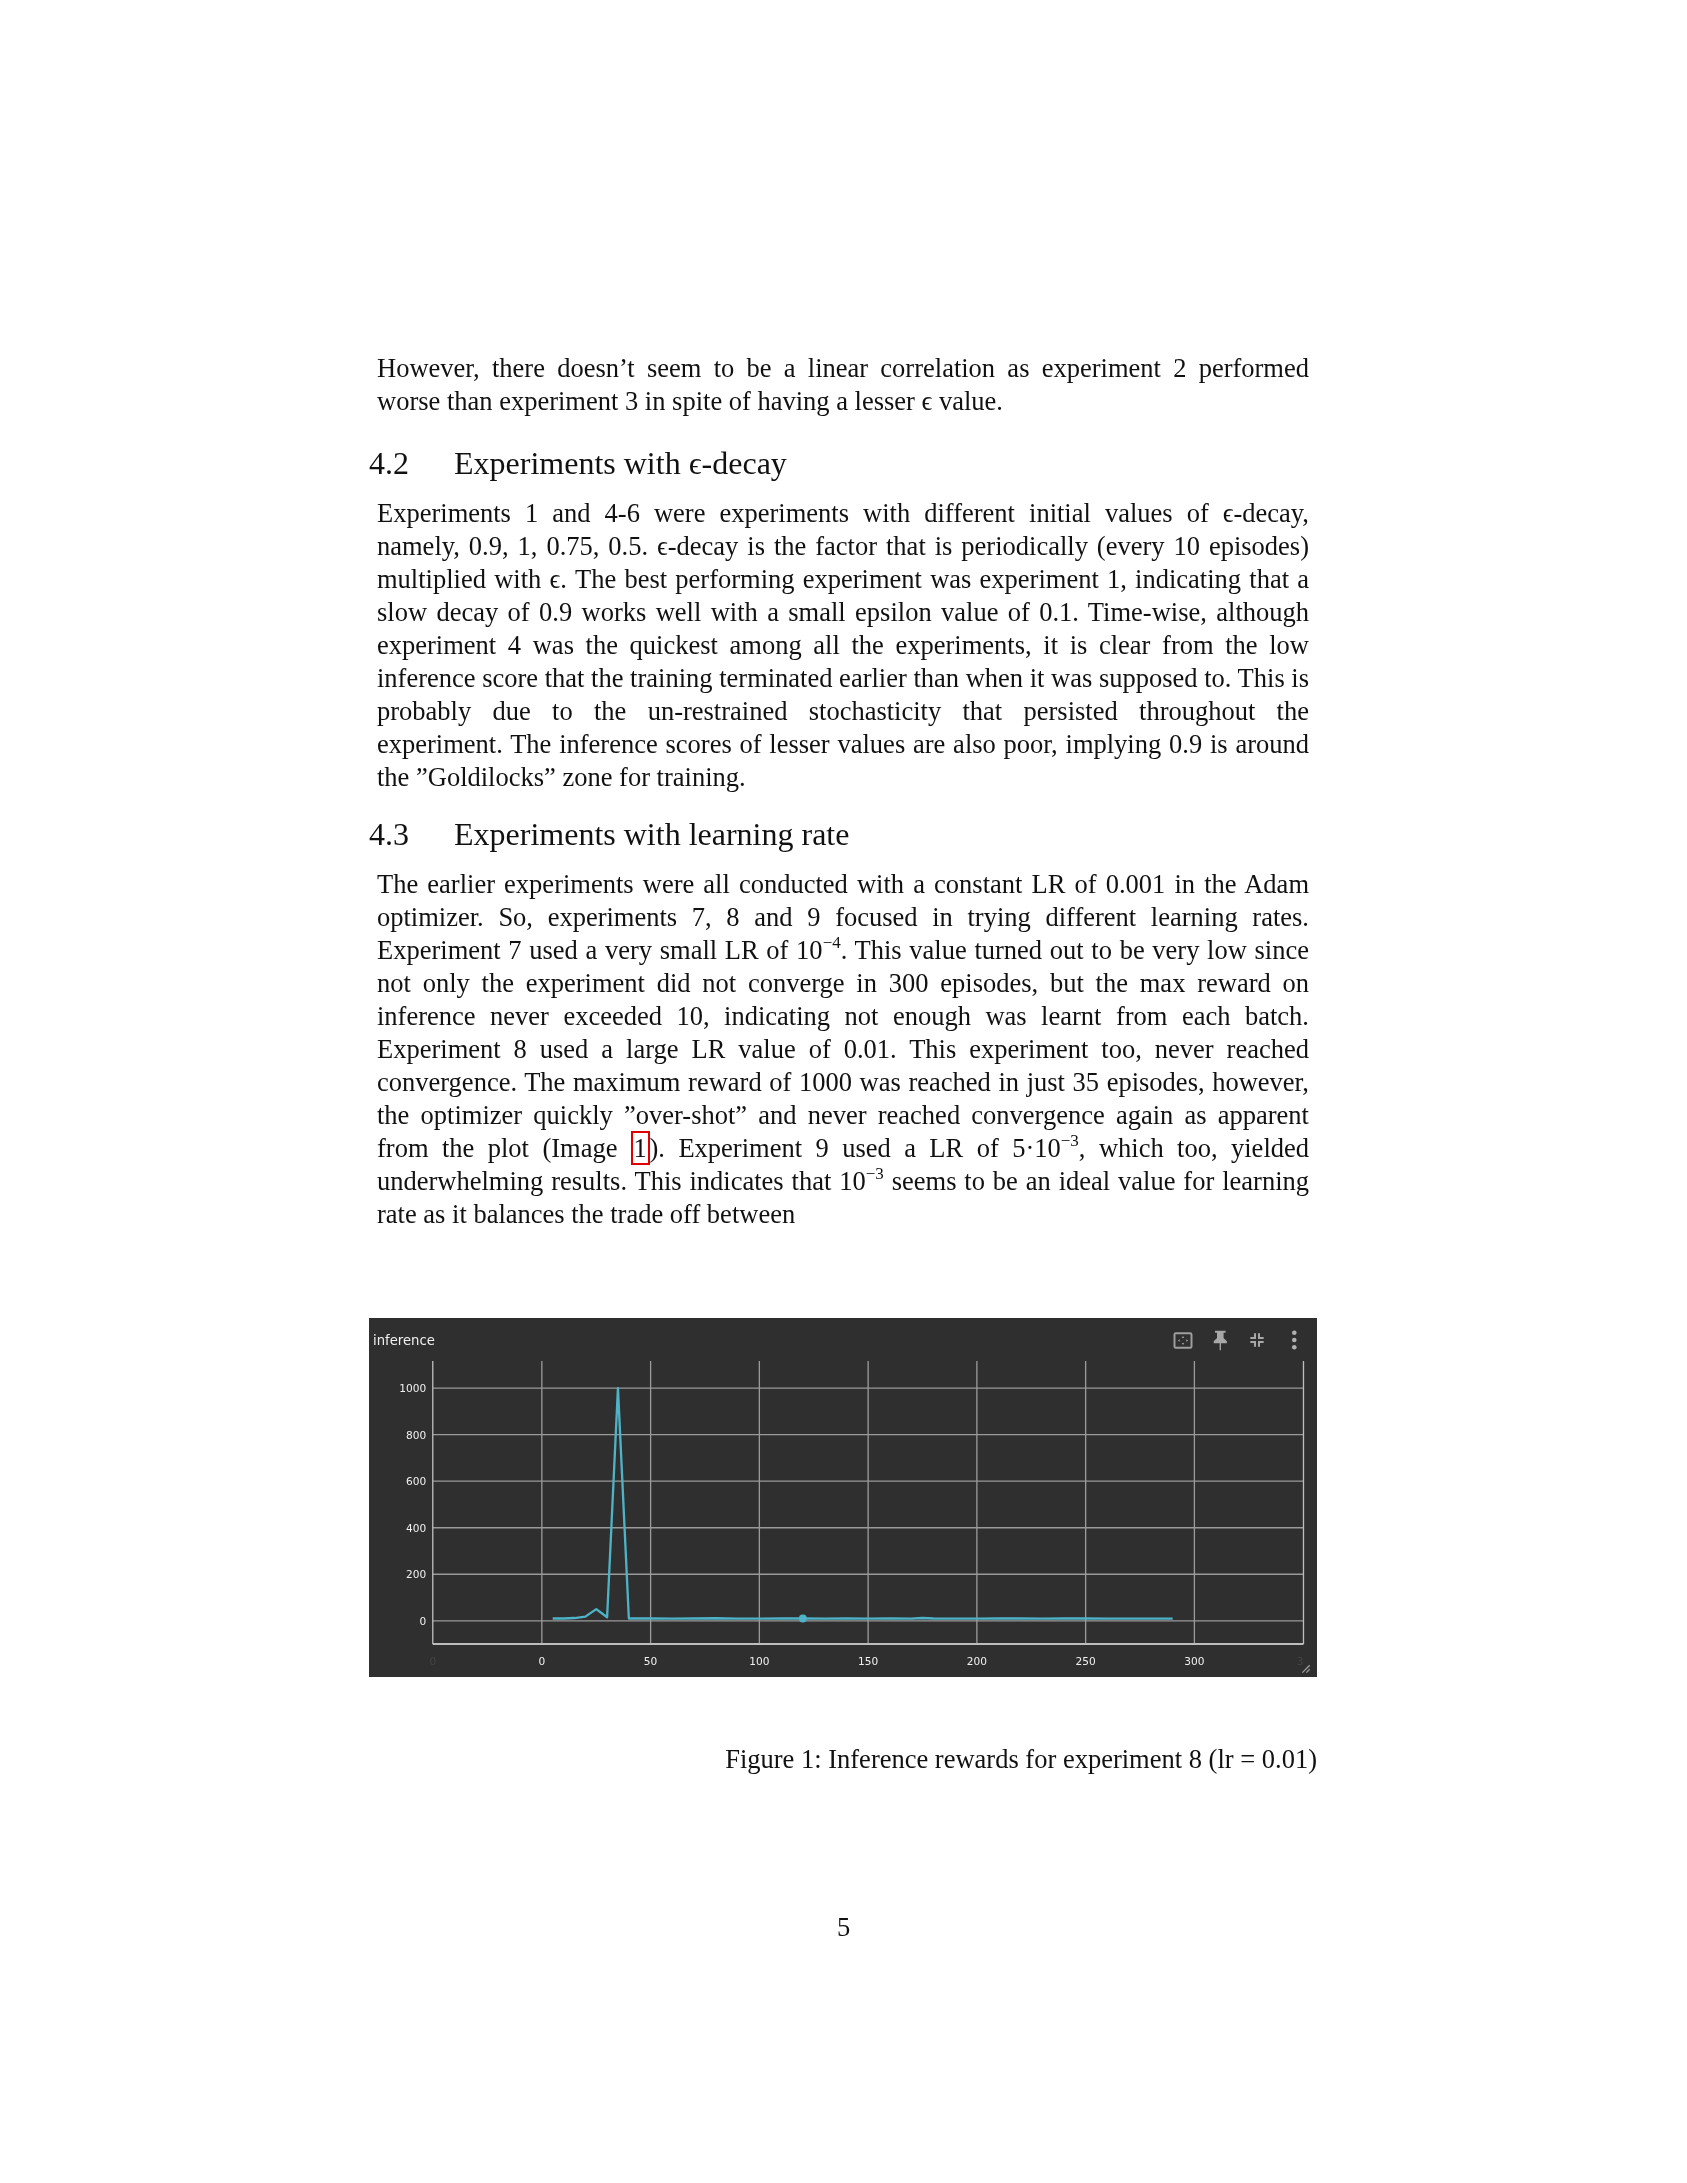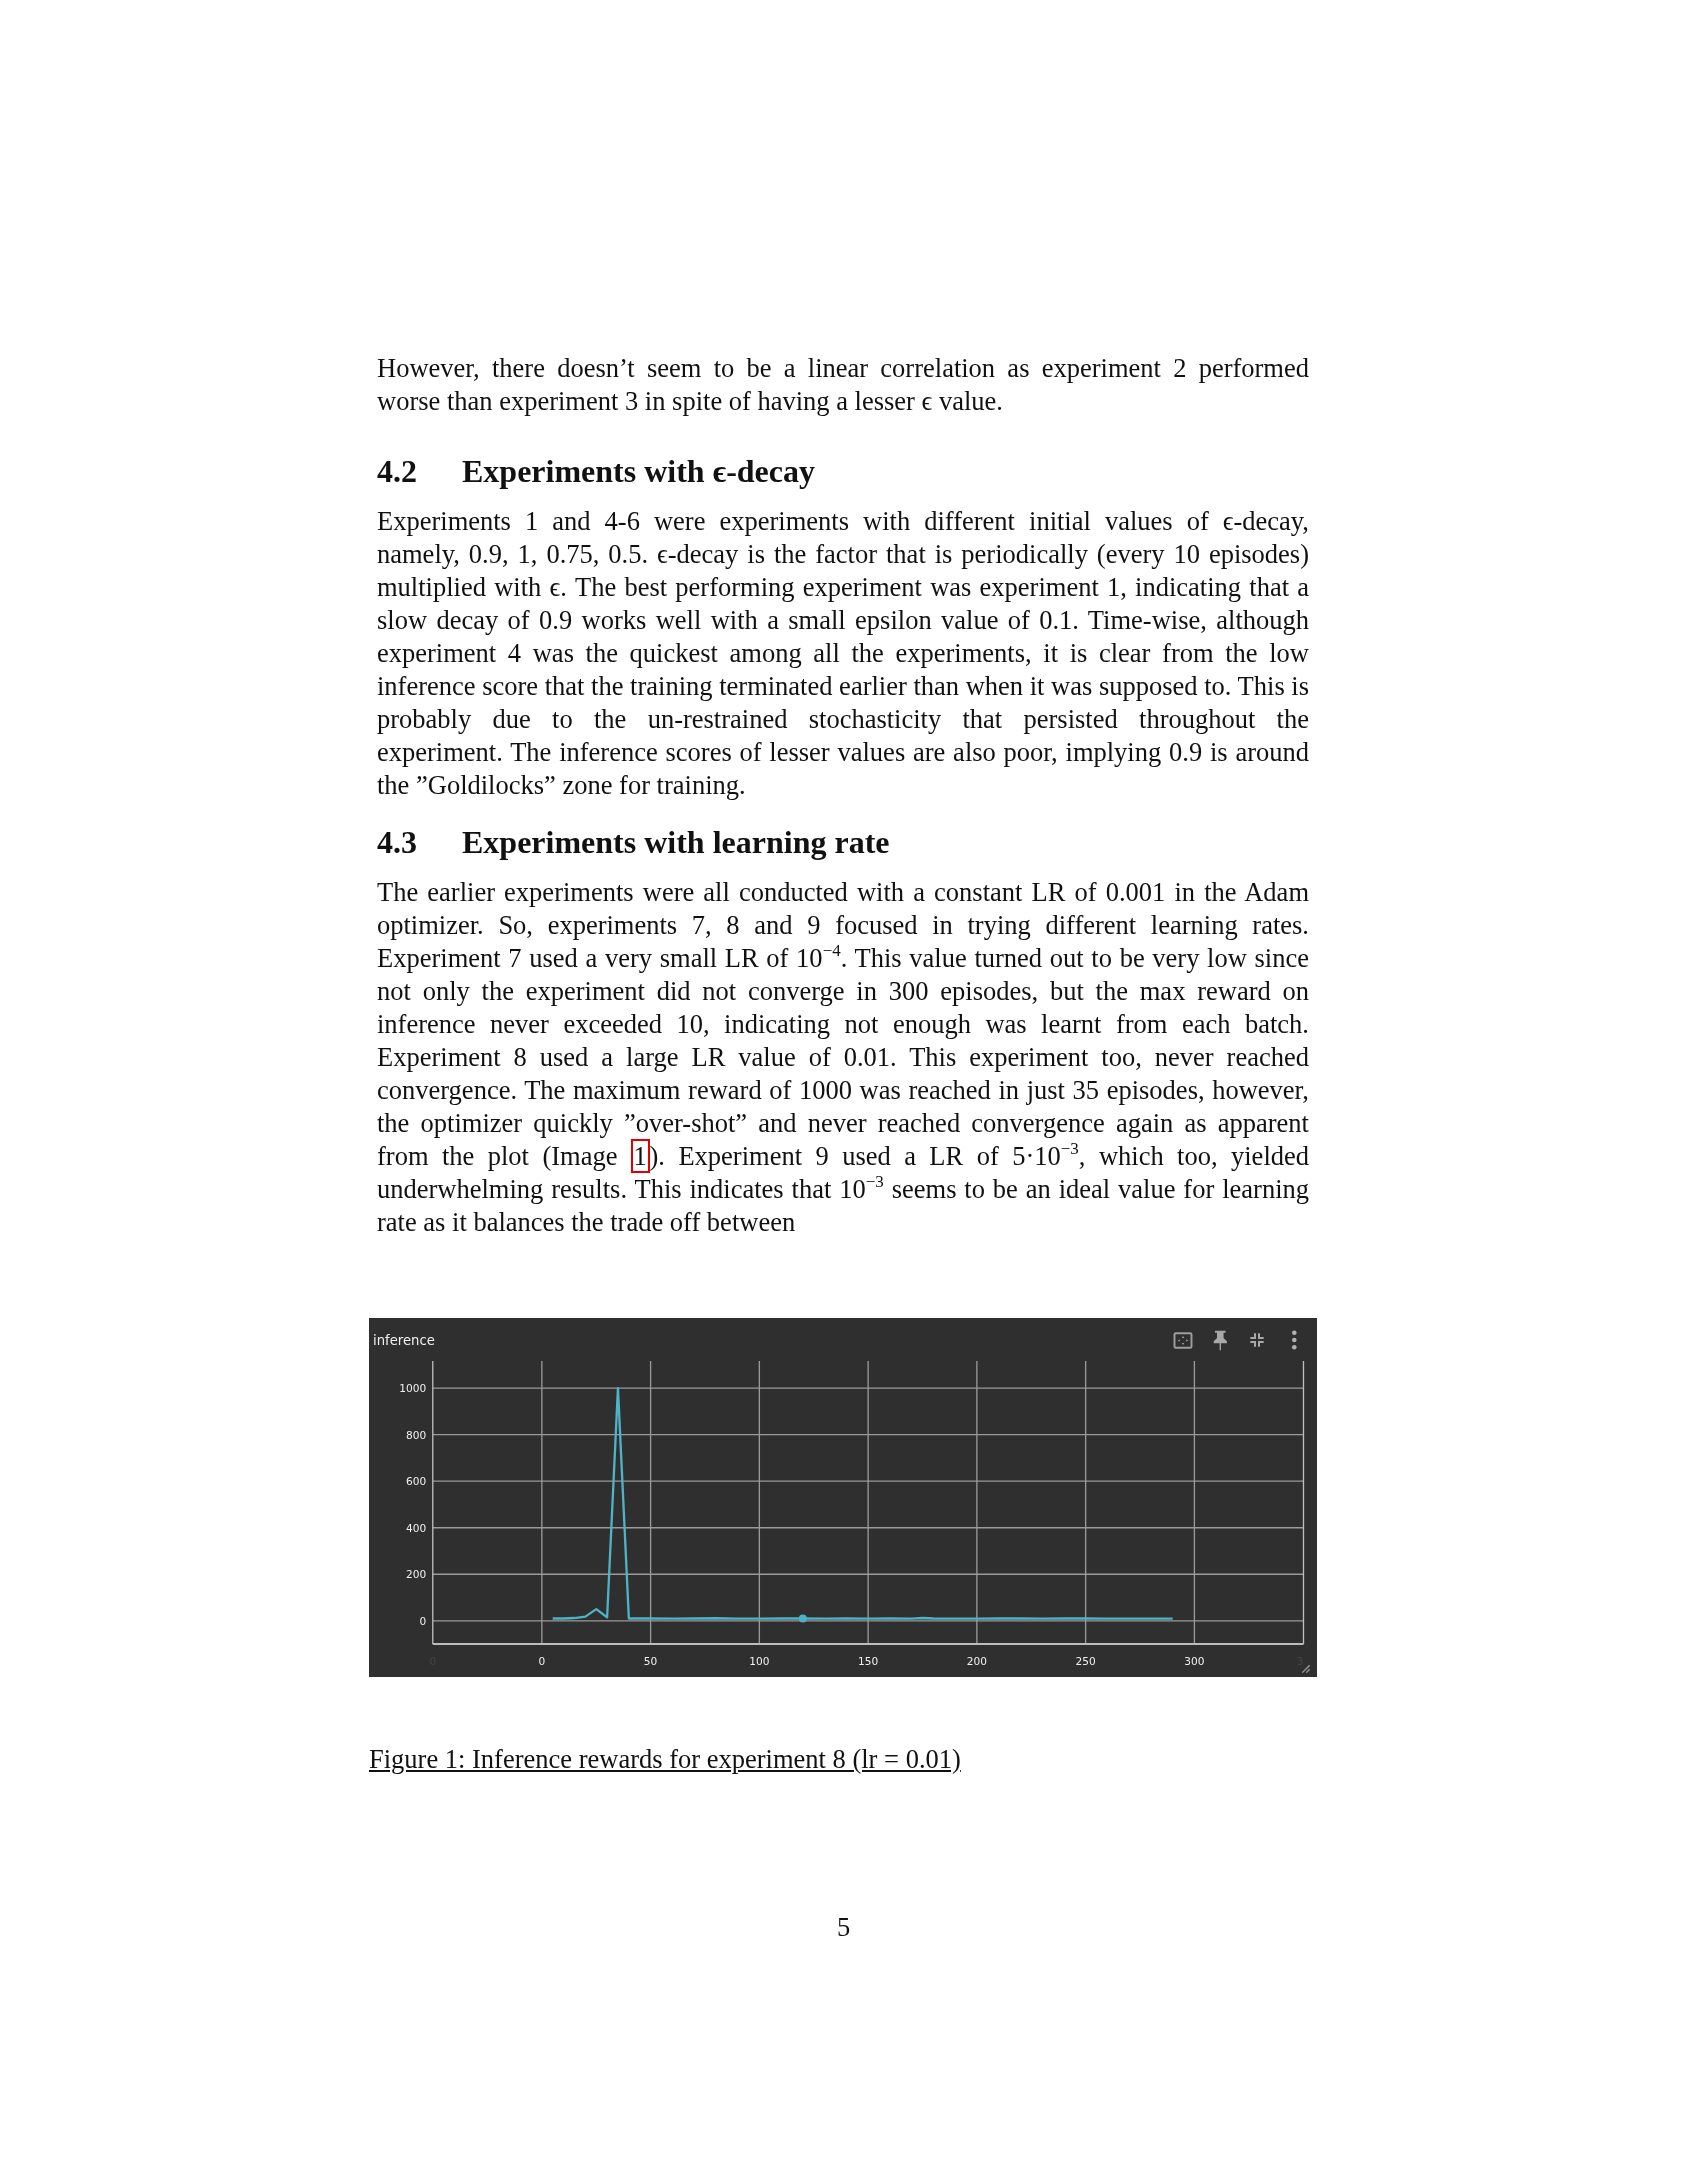--- a/index.html
+++ b/index.html
@@ -1,35 +1,35 @@
 <!DOCTYPE html>
 <html style="font-size:10.6px"><head>
 <meta charset="utf-8">
 <style>
   html, body { margin: 0; padding: 0; background: #ffffff; }
   body { width: 1687px; height: 2183px; position: relative; overflow: hidden;
          font-family: "DejaVu Serif", "Liberation Serif", serif; color: #111; }
   .col { position: absolute; left: 369px; width: 948px; }
   .para { font-size: 26.5px; line-height: 33px; text-align: justify; margin: 8px;
           font-family: "Liberation Serif", "DejaVu Serif", serif; }
-  .heading { font-size: 32px; font-weight: bold; margin: 8px;
+  .heading { font-size: 32px; font-weight: normal; margin: 0;
              font-family: "Liberation Serif", "DejaVu Serif", serif; }
   .heading .num { display: inline-block; width: 85px; }
   sup { font-size: 17px; line-height: 0; vertical-align: 10.6px; }
   .ref { color: #111; border: 2px solid #e00000; padding: 0 0.7px; line-height: 1; }
 
   
   .card { position: absolute; left: 369px; top: 1318px; width: 948px; height: 359px;
           background: #2f2f2f; font-family: "DejaVu Sans", "Liberation Sans", sans-serif; }
   .card-title { position: absolute; left: 4px; top: 14.6px; font-size: 13.2px; color: #f0f0f0; }
   .toolbar { position: absolute; right: 13.2px; top: 12px; display: flex; gap: 17px; align-items: center; }
   .tb-icon { width: 20px; height: 20px; display: flex; align-items: center; justify-content: center; cursor: pointer; }
   .plot { position: absolute; left: 0; top: 0; }
-  .caption { position: absolute; left: 369px; width: 948px; top: 1744px; text-align: left;
-             font-size: 26.5px; font-family: "Liberation Serif", "DejaVu Serif", serif; text-decoration: underline; }
+  .caption { position: absolute; left: 369px; width: 948px; top: 1744px; text-align: right;
+             font-size: 26.5px; font-family: "Liberation Serif", "DejaVu Serif", serif; }
   .pagenum { position: absolute; left: 0; width: 1687px; top: 1912px; text-align: center;
              font-size: 26.5px; font-family: "Liberation Serif", "DejaVu Serif", serif; }
 </style>
 </head>
 <body>
 
 <div class="col" style="top:344px;">
   <p class="para">However, there doesn’t seem to be a linear correlation as experiment 2 performed worse than experiment 3 in spite of having a lesser ϵ value.</p>
 </div>
 

